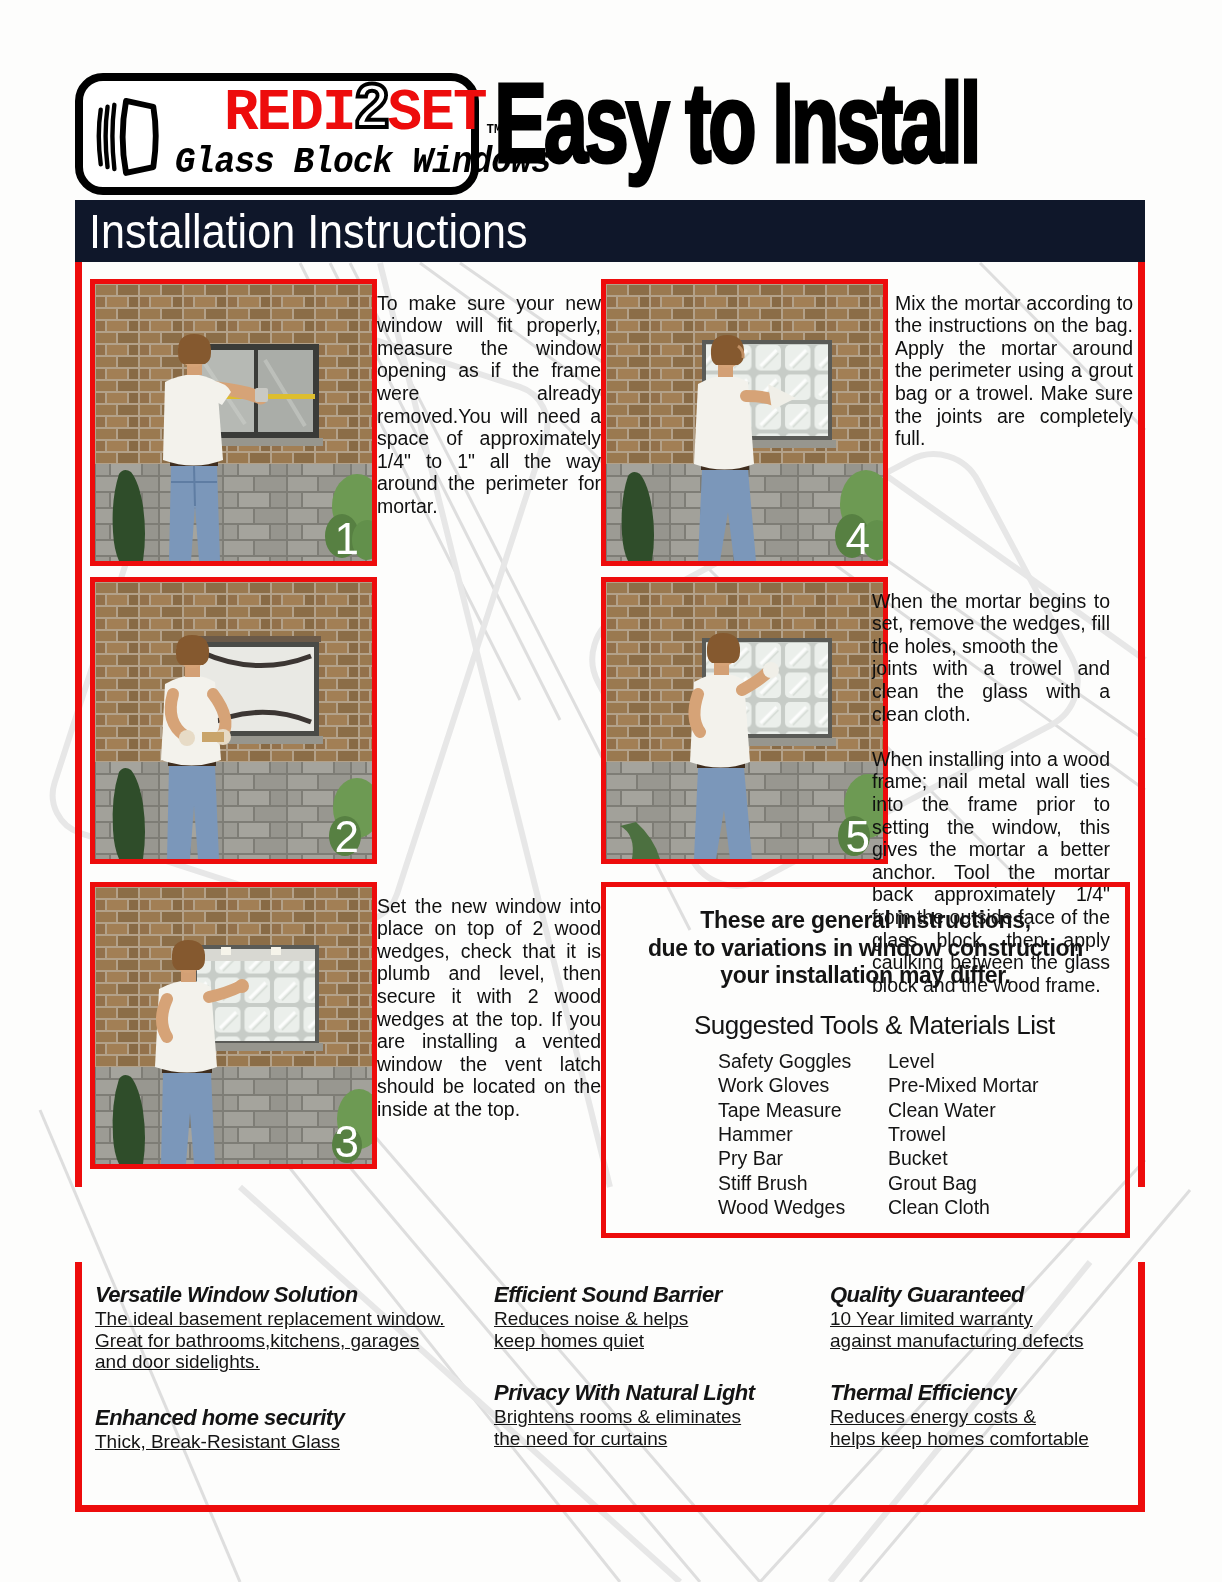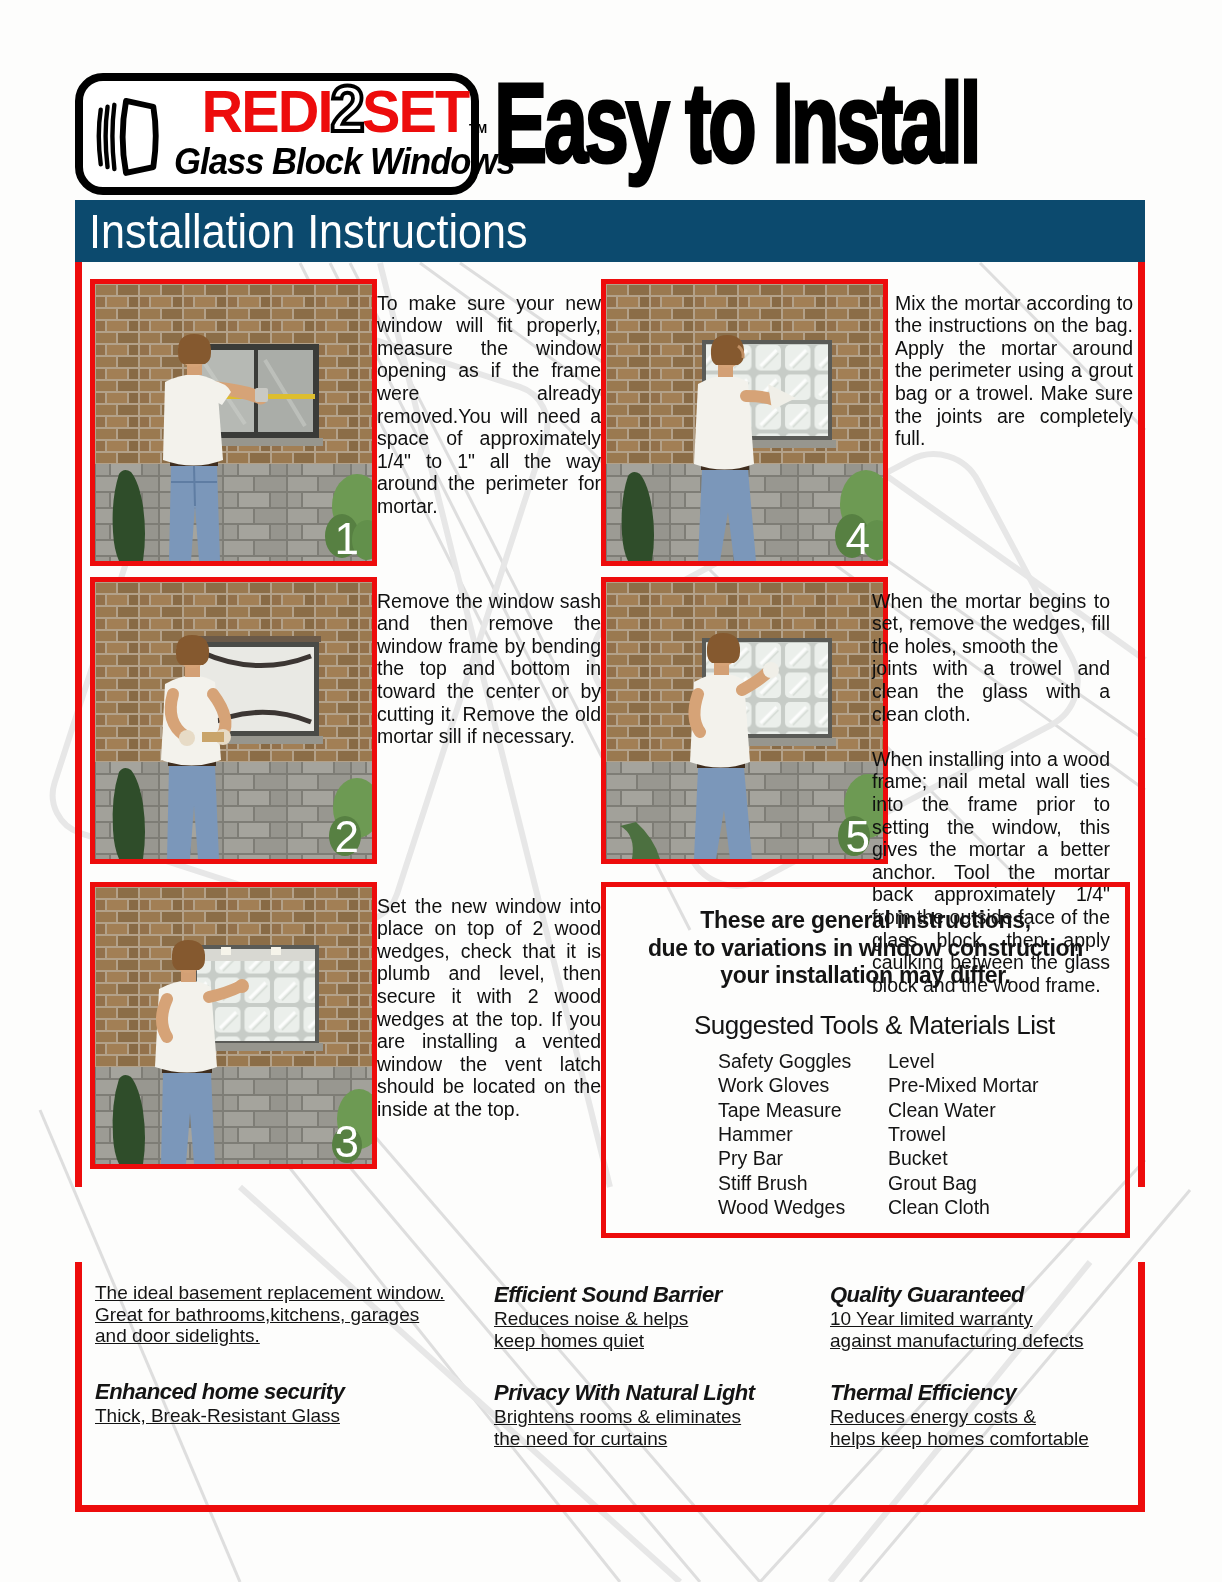--- a/index.html
+++ b/index.html
@@ -6,21 +6,21 @@
   .page{
     position:relative;width:1222px;height:1582px;overflow:hidden;
     background:#fdfdfc;font-family:"Liberation Sans",sans-serif;color:#141414;
   }
   .bg-lines{position:absolute;left:0;top:0;z-index:0;}
 
   
   .logo-box{
     position:absolute;left:75px;top:73px;width:404px;height:122px;z-index:2;
     border:8px solid #000;border-radius:28px;background:#fff;
-    display:flex;align-items:center;padding:2px 0 2px 6px;box-sizing:border-box;
+    display:flex;align-items:center;padding:2px 0 2px 6px;box-sizing:border-box;font-family:Liberation Mono, monospace;
   }
   .logo-icon{flex:0 0 auto;margin:2px 2px 0 2px;}
   .logo-text{flex:1;display:flex;flex-direction:column;align-items:center;transform:scaleX(.96);transform-origin:50% 50%;}
   .logo-row1{display:flex;align-items:flex-start;line-height:.9;font-weight:bold;letter-spacing:-2px;}
   .logo-redi,.logo-set{color:#ED0C0C;font-size:60px;}
   .logo-two{
     color:#fff;font-size:64px;margin:-4px -1px 0 -1px;
     -webkit-text-stroke:4px #000;text-shadow:0 0 0 #000;
   }
   .logo-tm{font-size:13px;font-weight:bold;color:#000;letter-spacing:0;align-self:flex-end;margin:0 0 4px 1px;}
@@ -33,21 +33,21 @@
   .main-title{
     position:absolute;left:494px;top:66px;margin:0;z-index:2;
     font-size:114px;font-weight:bold;line-height:1.0;letter-spacing:-5px;
     color:#000;-webkit-text-stroke:3px #000;white-space:nowrap;
     transform:scaleX(.70);transform-origin:0 50%;
   }
 
   
   .banner{
     position:absolute;left:75px;width:1070px;height:62px;z-index:2;
-    background:#0c4a6e;color:#fff;display:flex;align-items:center;
+    background:#0f172a;color:#fff;display:flex;align-items:center;
     padding-left:14px;box-sizing:border-box;
   }
   .banner .banner-label{
     font-size:49px;line-height:1;display:inline-block;letter-spacing:0px;
     transform:scaleX(.88);transform-origin:0 50%;white-space:nowrap;font-weight:400;
   }
   .banner-install{top:200px;}
   .banner-facts{top:1197px;}
 
   
@@ -289,21 +289,20 @@
           <path d="M72 112 Q62 134 72 150" stroke="#d6a377" stroke-width="12" fill="none" stroke-linecap="round"></path>
           <rect x="86" y="82" width="15" height="13" fill="#d3a075"></rect>
           <circle cx="93" cy="70" r="16" fill="#d6a377"></circle>
           <path d="M77 72 Q76 53 93 53 Q111 53 110 72 Q110 80 104 83 L82 83 Q77 80 77 72 Z" fill="#85592f"></path>
         </g>
         <text class="step-num" x="264" y="270" text-anchor="end">3</text>
       </svg>
     </figure>
 
     <p class="step-text step-text-1">To make sure your new window will fit properly, measure the window opening as if the frame were already removed.You will need a space of approximately 1/4" to 1" all the way around the perimeter for mortar.</p>
-    <p class="step-text step-text-2">Remove the window sash and then remove the window frame by bending the top and bottom in toward the center or by cutting it. Remove the old mortar sill if necessary.</p>
     <p class="step-text step-text-3">Set the new window into place on top of 2 wood wedges, check that it is plumb and level, then secure it with 2 wood wedges at the top. If you are installing a vented window the vent latch should be located on the inside at the top.</p>
 
     <figure class="photo photo-4">
       <svg viewBox="0 0 277 277" preserveAspectRatio="none">
         <rect width="277" height="180" fill="url(#brickP)"></rect>
         <rect y="180" width="277" height="97" fill="url(#blockP)"></rect>
         <g>
           <rect x="96" y="56" width="130" height="100" fill="#5a5b57"></rect>
           <rect x="100" y="60" width="122" height="92" fill="url(#glassP)"></rect>
         </g>
@@ -389,20 +388,21 @@
           <span class="tool-item">Clean Cloth</span>
         </div>
       </div>
     </div>
   </div>
 
 
   <div class="facts-box">
     <div class="fact-col fact-col-1">
       <div class="fact-block">
+        <div class="fact-title">Versatile Window Solution</div>
         <div class="fact-body">The ideal basement replacement window.
 Great for bathrooms,kitchens, garages
 and door sidelights.</div>
       </div>
       <div class="fact-block">
         <div class="fact-title">Enhanced home security</div>
         <div class="fact-body">Thick, Break-Resistant Glass</div>
       </div>
     </div>
     <div class="fact-col fact-col-2">

